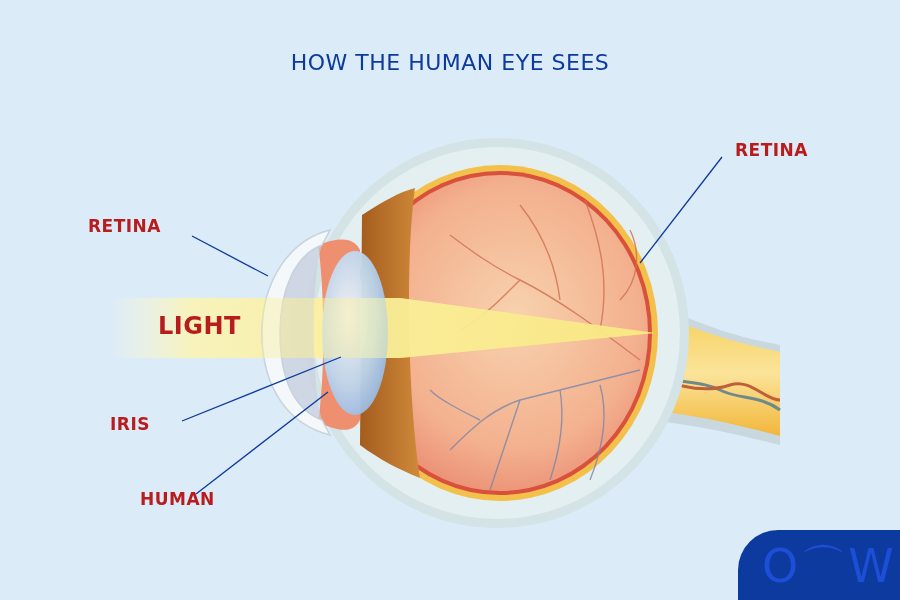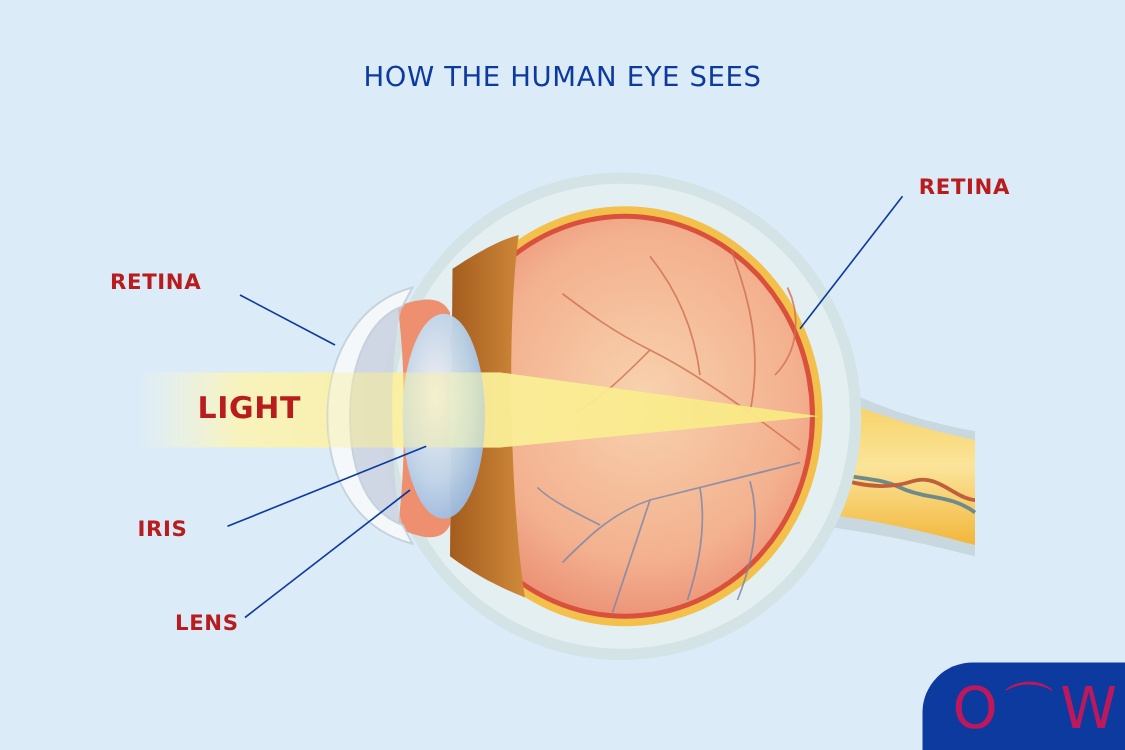--- a/index.html
+++ b/index.html
@@ -2,21 +2,21 @@
 <html><head>
 <meta charset="utf-8">
 <style>
   html, body { margin:0; padding:0; }
   body { width:900px; height:600px; overflow:hidden; background:#DCEBF8; position:relative; font-family:"DejaVu Sans", sans-serif; }
   .title { position:absolute; left:0; top:50px; width:900px; text-align:center; color:#0C3A9E; font-weight:normal; font-size:22px; letter-spacing:0.5px; }
   .label { position:absolute; color:#b91c1c; font-weight:bold; font-size:17px; letter-spacing:0.5px; }
   .label.big { font-size:24px; }
   svg.diagram { position:absolute; left:0; top:0; }
   .logo { position:absolute; left:738px; top:530px; width:180px; height:80px; background:#0C3A9E; border-radius:40px 0 0 0; }
-  .logo-text { position:absolute; left:762px; top:536px; color:#be185d; font-size:46px; font-weight:normal; letter-spacing:2px; font-family:"DejaVu Sans", sans-serif; }
+  .logo-text { position:absolute; left:762px; top:536px; color:#1d4ed8; font-size:46px; font-weight:normal; letter-spacing:2px; font-family:"DejaVu Sans", sans-serif; }
 </style>
 </head>
 <body>
 
 <svg class="diagram" width="900" height="600" viewBox="0 0 900 600">
   <defs>
     <radialGradient id="globeGrad" cx="0.55" cy="0.45" r="0.6">
       <stop offset="0" stop-color="#F8D2AE"></stop>
       <stop offset="0.7" stop-color="#F3B08E"></stop>
       <stop offset="1" stop-color="#EA8C72"></stop>
@@ -89,17 +89,17 @@
     <line x1="182" y1="421" x2="341" y2="357"></line>
     <line x1="196" y1="494" x2="328" y2="392"></line>
     <line x1="722" y1="157" x2="640" y2="263"></line>
   </g>
 </svg>
 
 <div class="title">HOW THE HUMAN EYE SEES</div>
 <div class="label" style="left:88px; top:216px;">RETINA</div>
 <div class="label big" style="left:158px; top:312px;">LIGHT</div>
 <div class="label" style="left:110px; top:414px;">IRIS</div>
-<div class="label" style="left:140px; top:489px;">LENS</div>
+<div class="label" style="left:140px; top:489px;">HUMAN</div>
 <div class="label" style="left:735px; top:140px;">RETINA</div>
 
 <div class="logo"></div>
 <div class="logo-text">O⌒W</div>
 
 </body></html>

